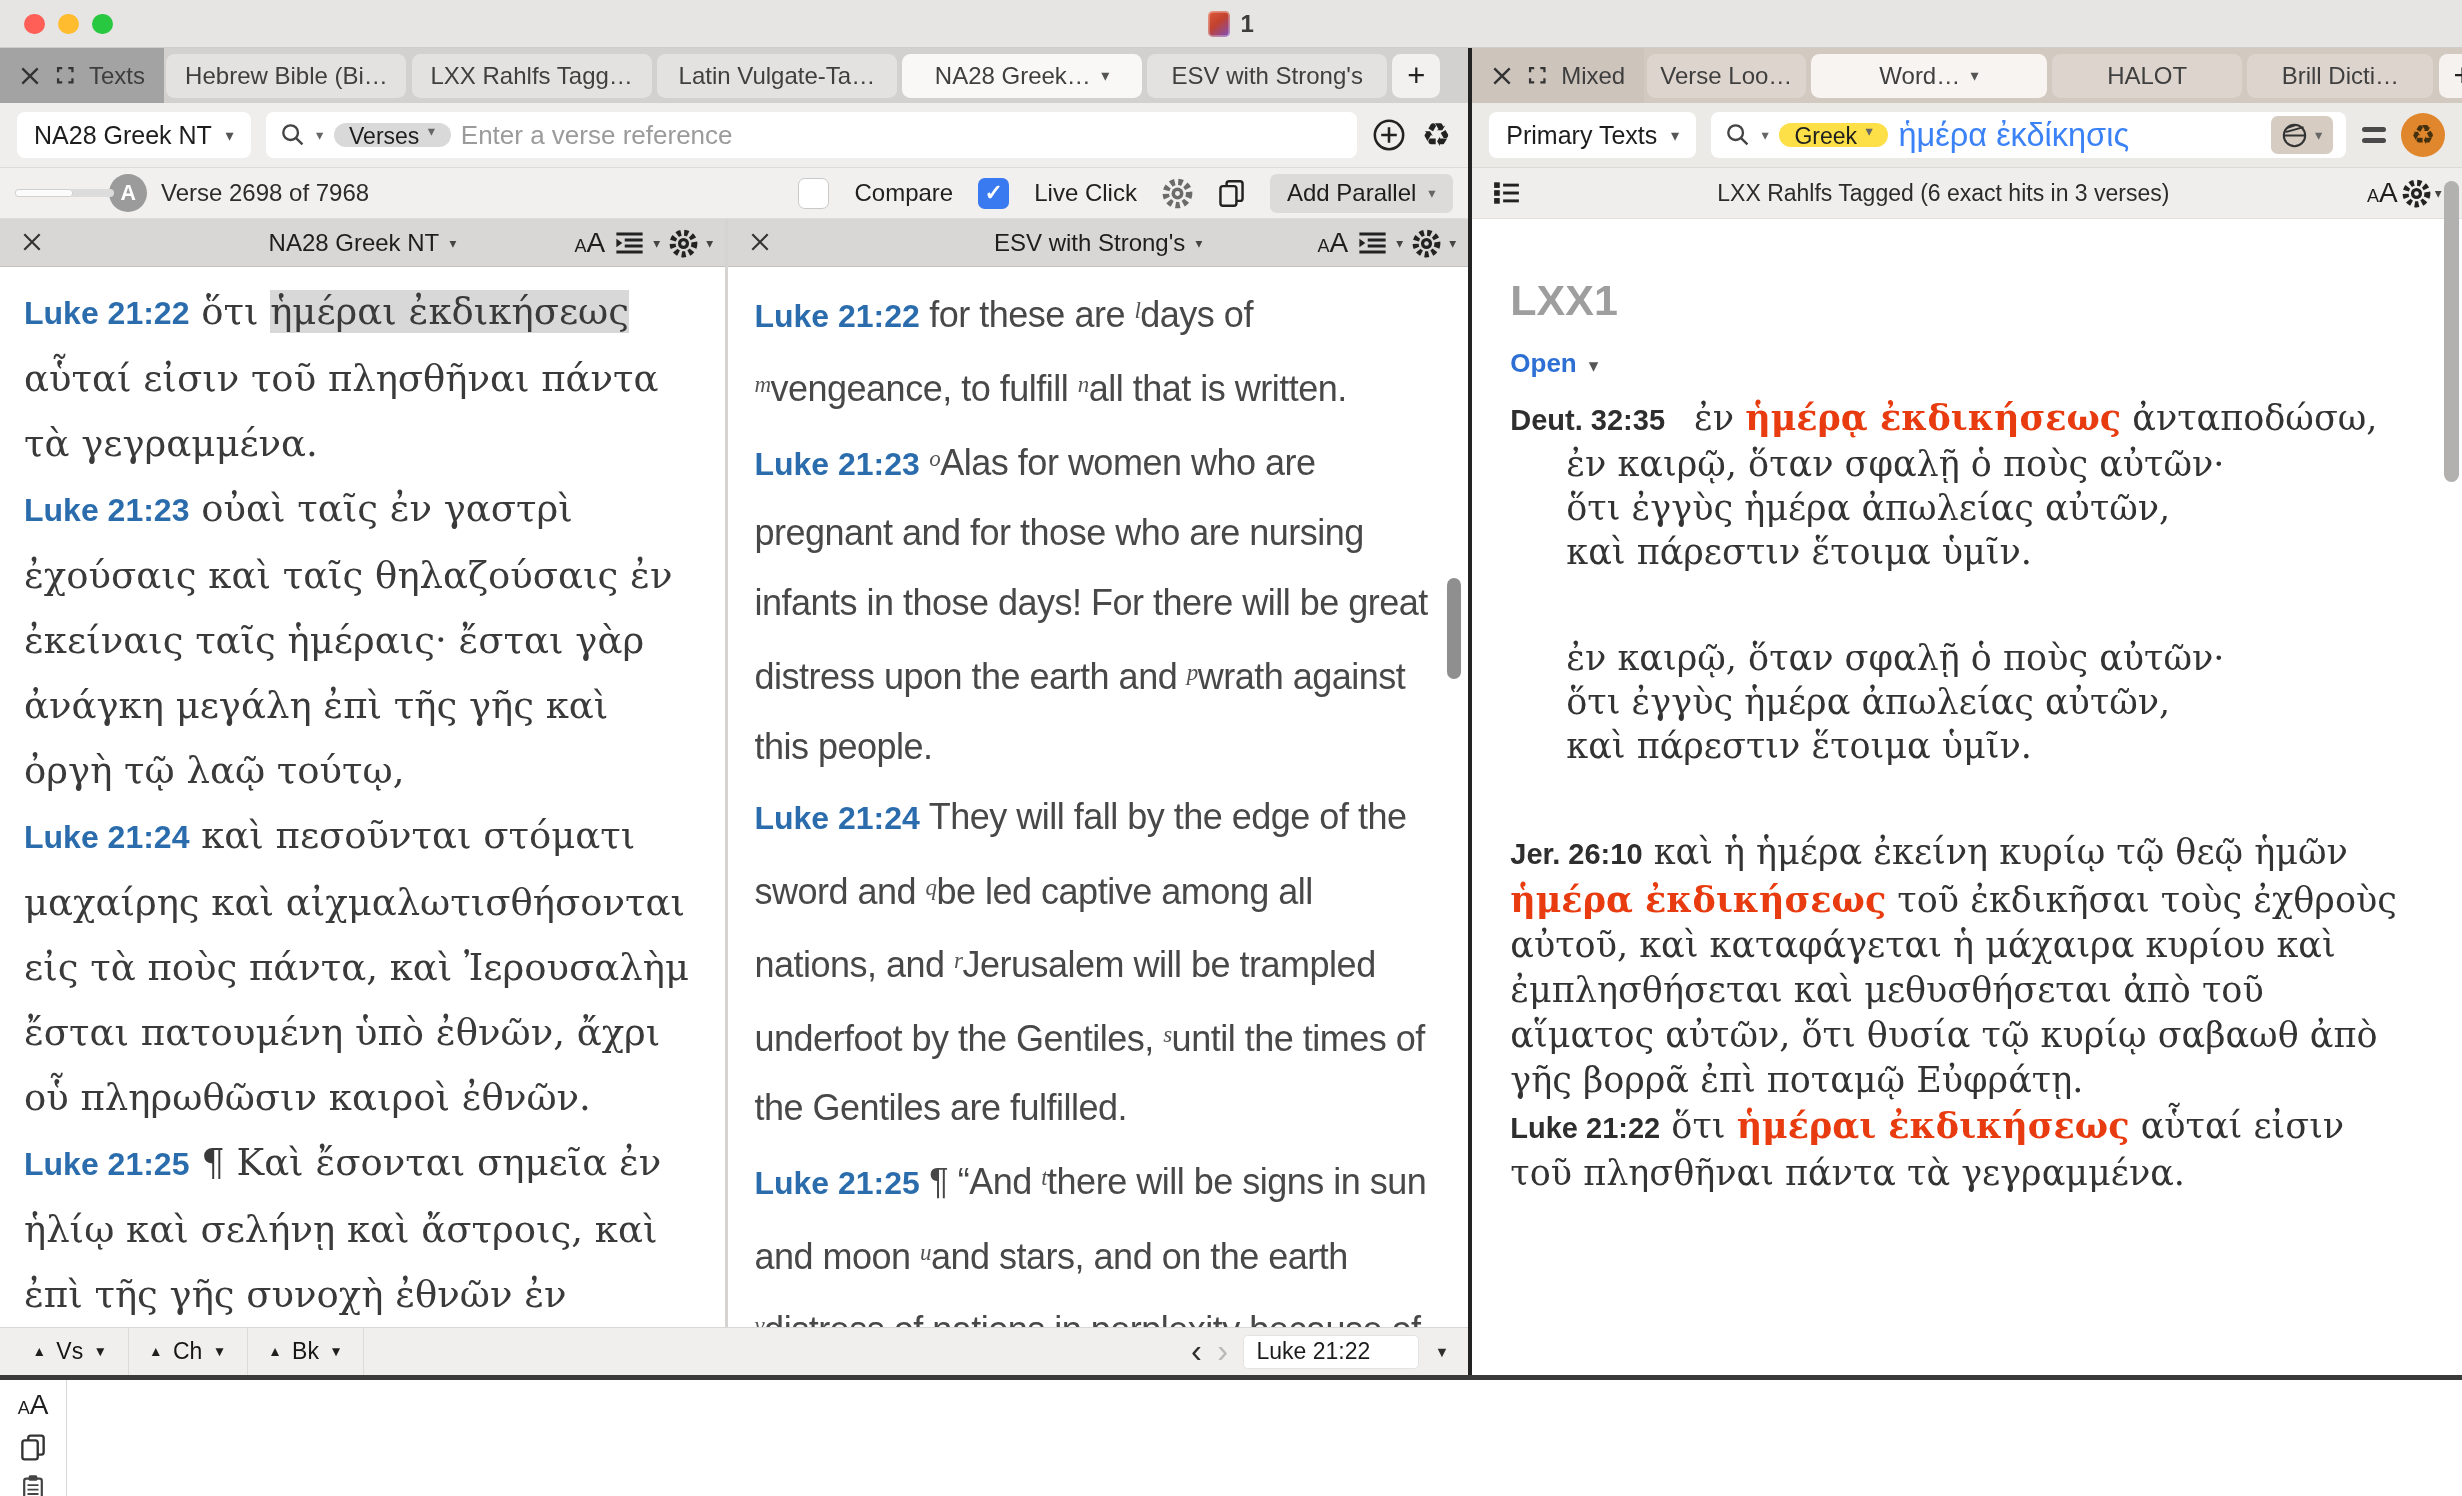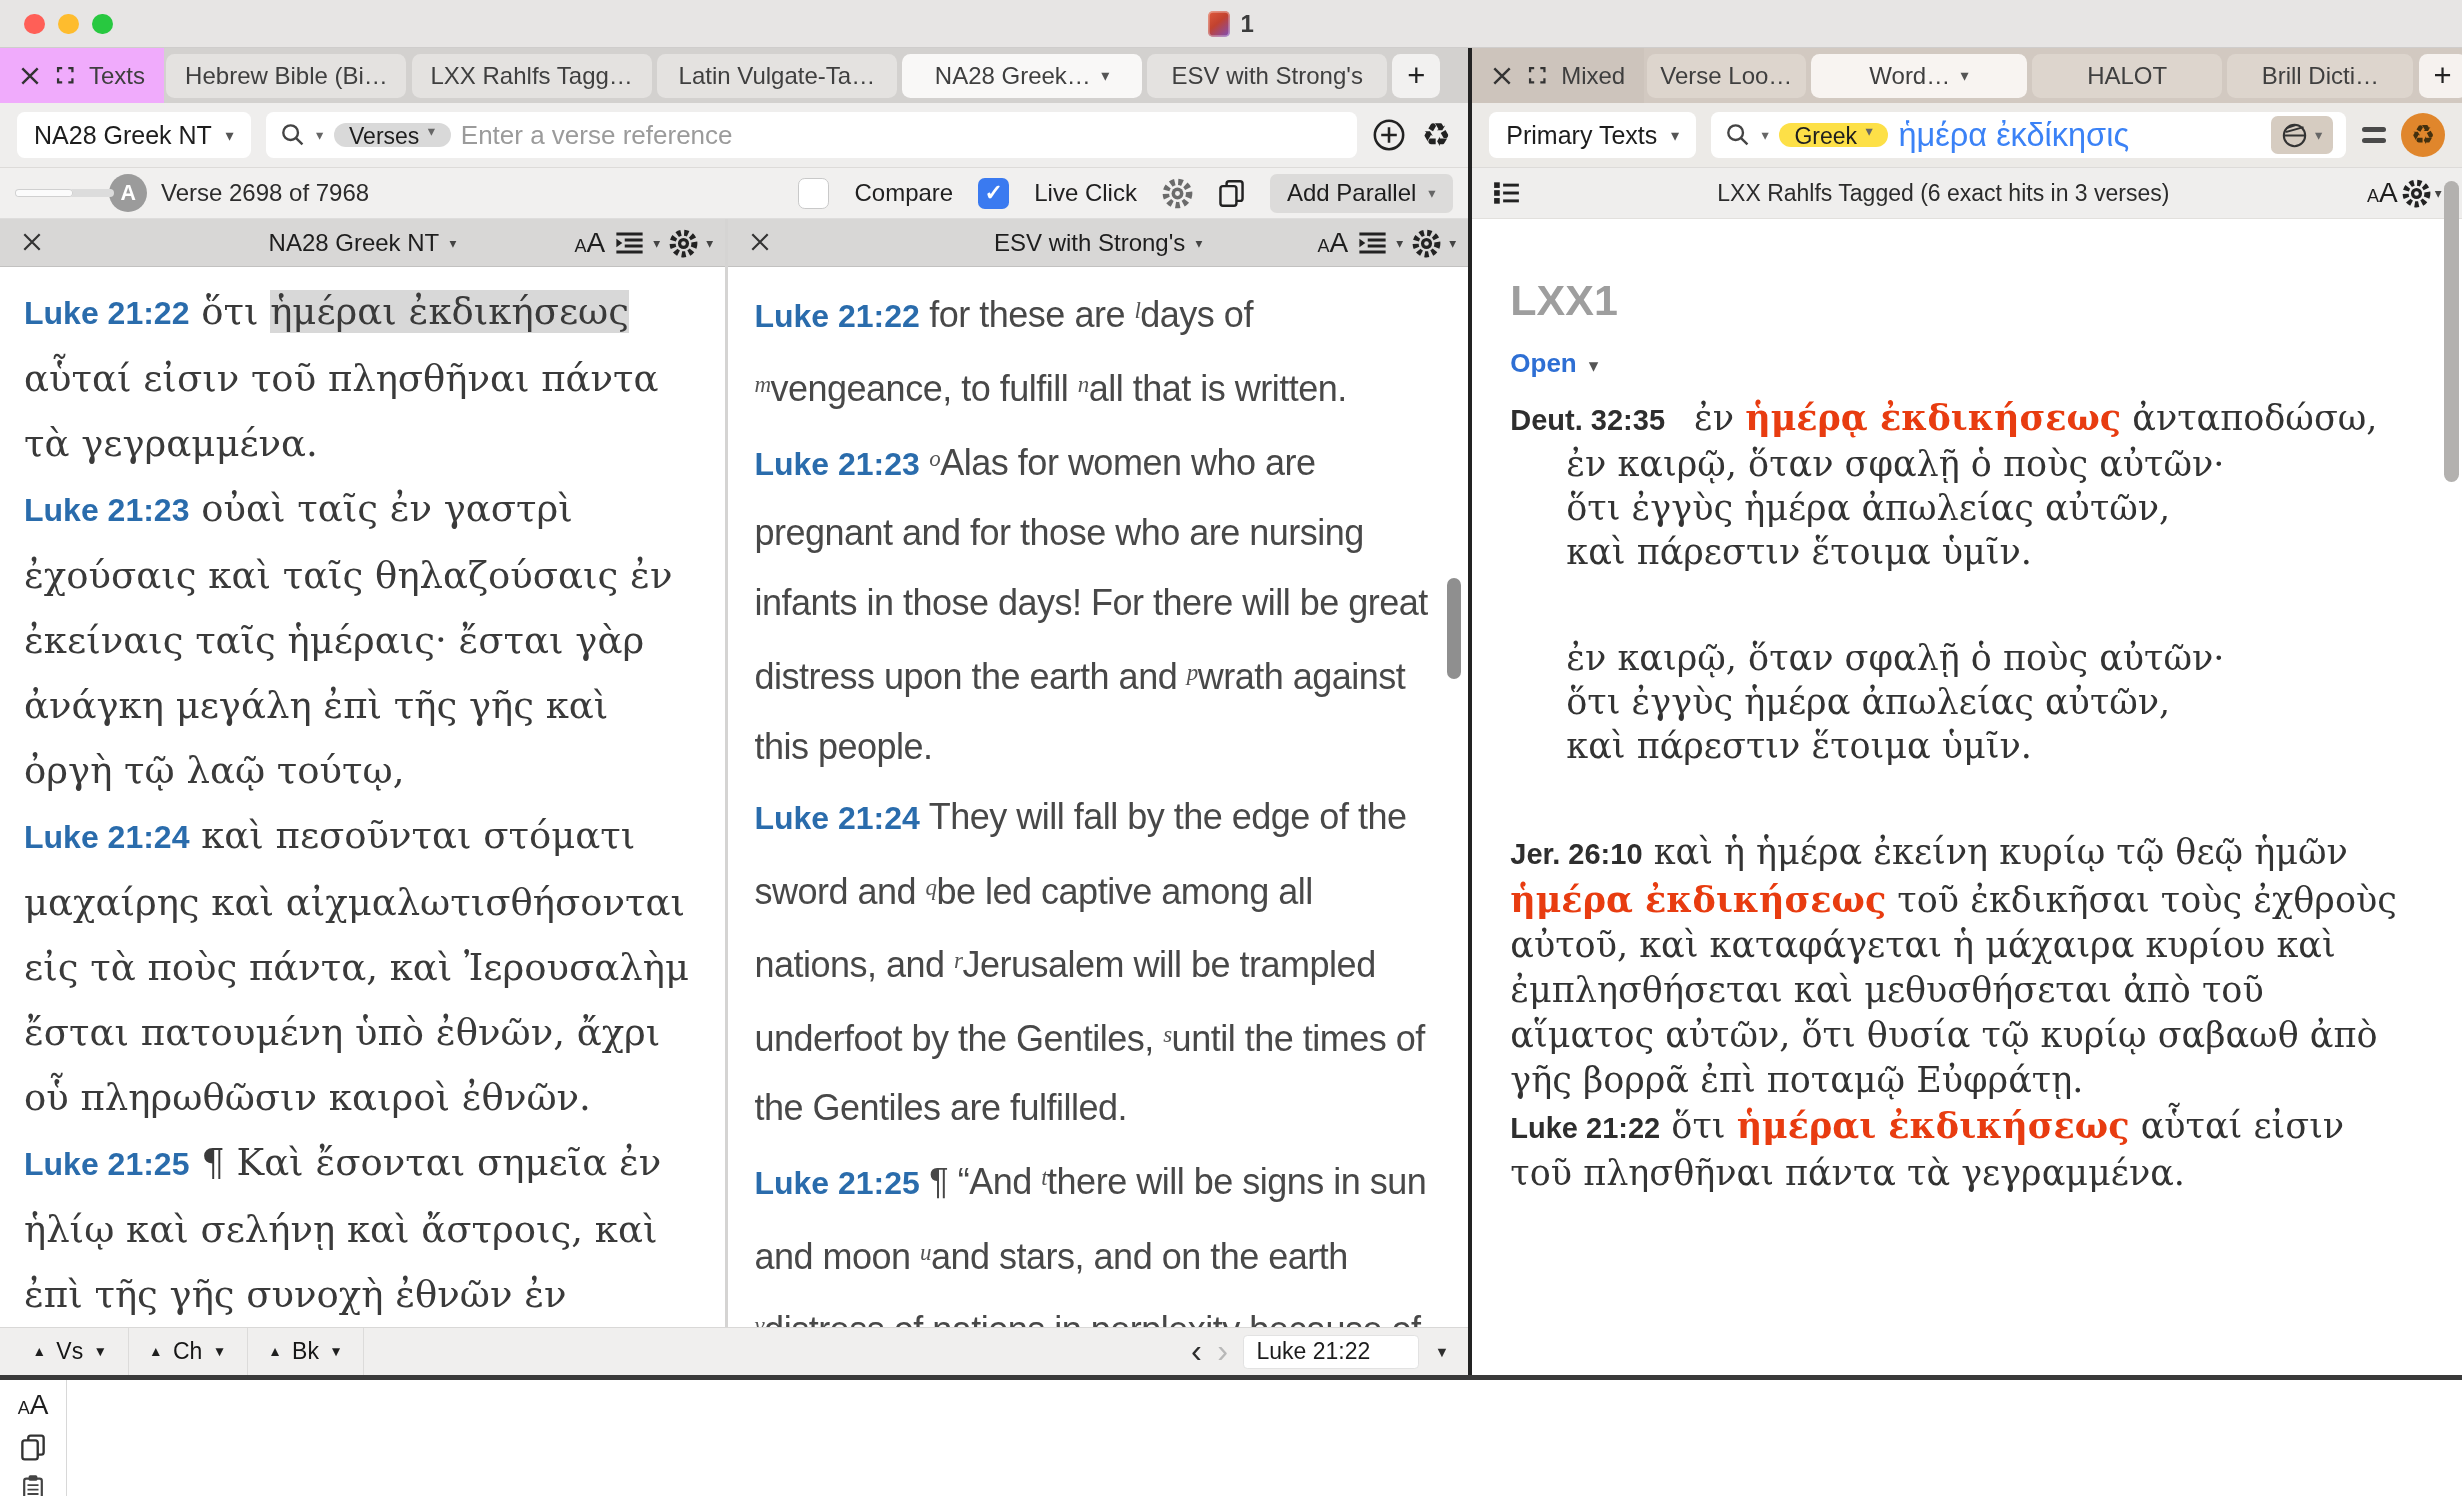--- a/index.html
+++ b/index.html
@@ -25,21 +25,21 @@
   .content-row { display:flex; height:1327px; flex:0 0 auto; }
   .left-region { width:1468px; display:flex; flex-direction:column; }
   .vdiv { width:4.3px; background:#232323; }
   .right-region { flex:1; display:flex; flex-direction:column; position:relative; min-width:0; }
 
   
   .tabbar { height:55px; display:flex; align-items:center; flex:0 0 auto; }
   .tabbar-left { background:#d3d1cf; }
   .tabbar-right { background:#d2c9c1; }
   .panel-zone { height:100%; display:flex; align-items:center; gap:13.7px; padding:0 19px; }
-  .tabbar-left .panel-zone { background:#f0abfc; }
+  .tabbar-left .panel-zone { background:#a3a3a3; }
   .tabbar-right .panel-zone { background:#cdc4bc; }
   .panel-label { font-size:24px; color:#3e3e3e; }
   .tab { height:44px; margin:5.1px 2.6px; border-radius:8.5px; display:flex; align-items:center;
          justify-content:center; gap:10.3px; font-size:24px; color:#3f3f3f; flex:0 0 auto; }
   .tabbar-left .tab { background:#e4e2e0; width:240px; }
   .tabbar-left .tab.active { background:#f9f8f7; }
   .tabbar-right .tab { background:#ddd5cd; }
   .tabbar-right .tab.active { background:#f8f4f1; }
   .tab.add { width:48px; background:#f2f1f0; font-size:31px; color:#222; }
   .tabbar-right .tab.add { background:#f6f2ef; }
@@ -398,21 +398,21 @@
           <span class="icon-btn">
             <svg width="20.5" height="20.5" viewBox="0 0 20 20">
                 <path d="M7 3 H3 V7 M13 3 H17 V7 M17 13 V17 H13 M7 17 H3 V13" stroke="#333" stroke-width="2.2" fill="none"></path>
               </svg>
             </span>
           <span class="panel-label">Mixed</span>
         </div>
         <div class="tab" style="width:159px;">
             <span>Verse Loo…</span>
           </div>
-        <div class="tab active" style="width:216px;">
+        <div class="tab active" style="width:236px;">
             <span>Word…</span>
             <span class="tab-caret">▾</span>
           </div>
         <div class="tab" style="width:190px;">
             <span>HALOT</span>
           </div>
         <div class="tab" style="width:186px;">
             <span>Brill Dicti…</span>
           </div>
         <div class="tab add">

